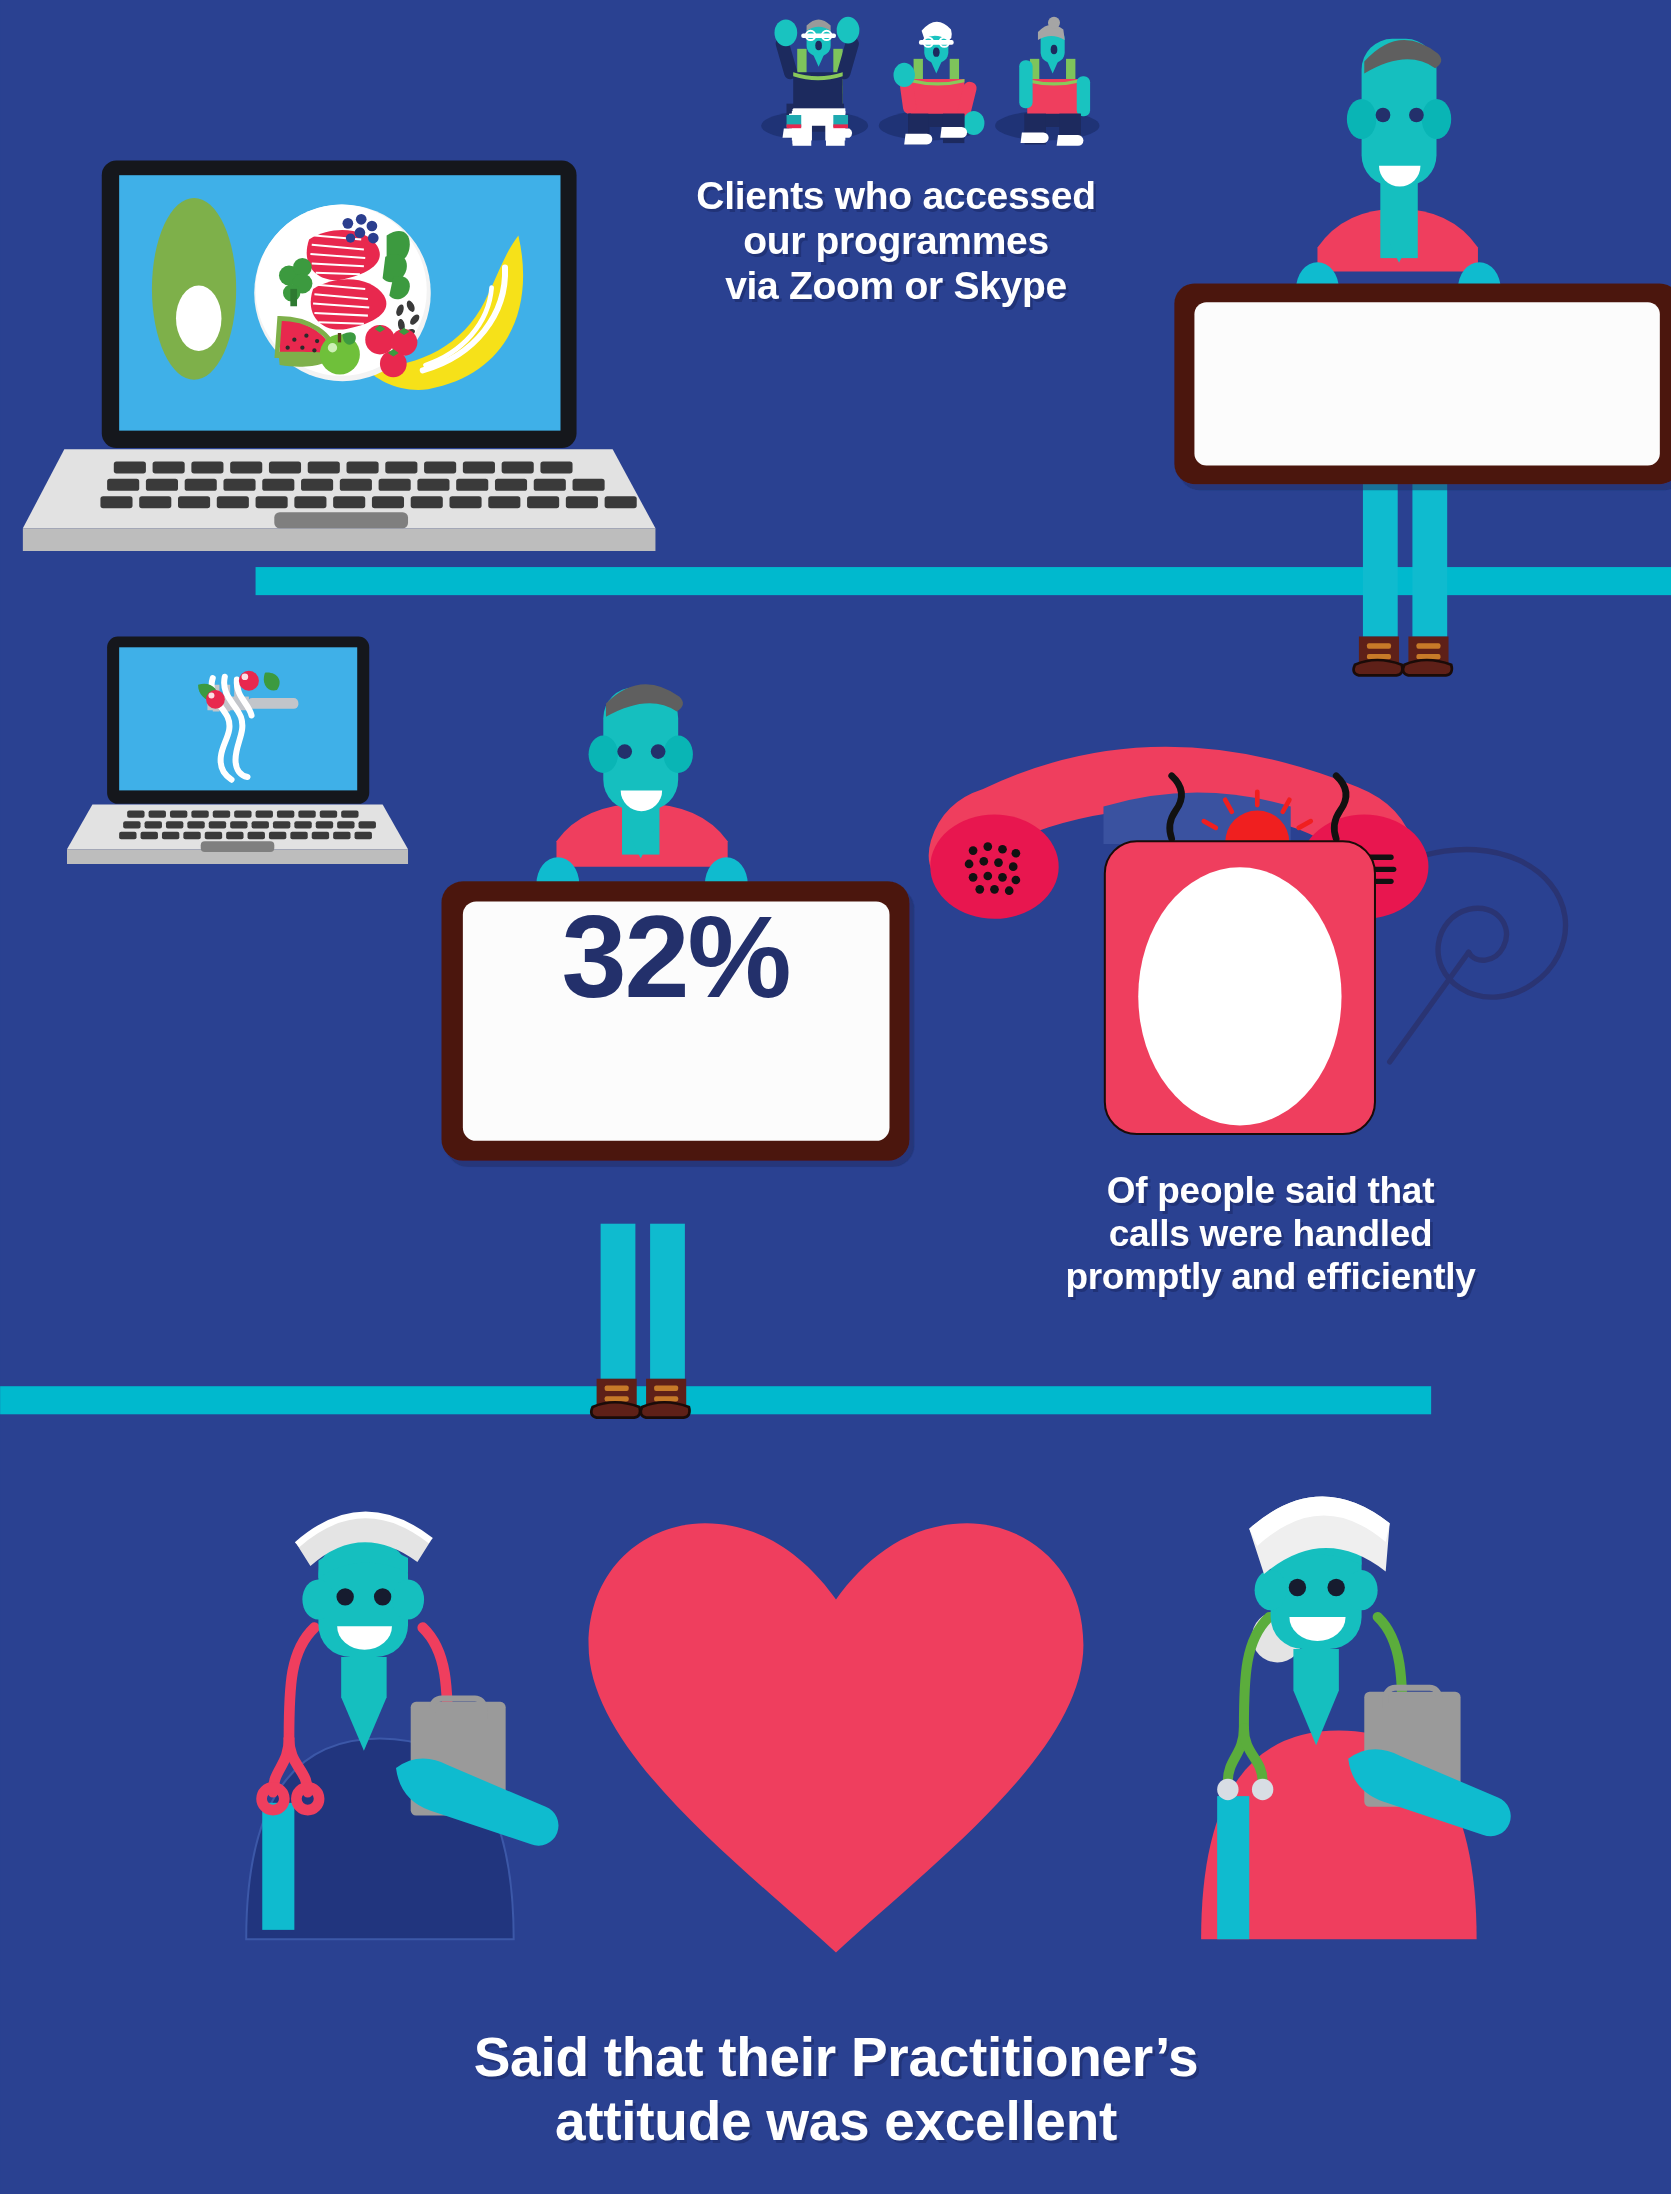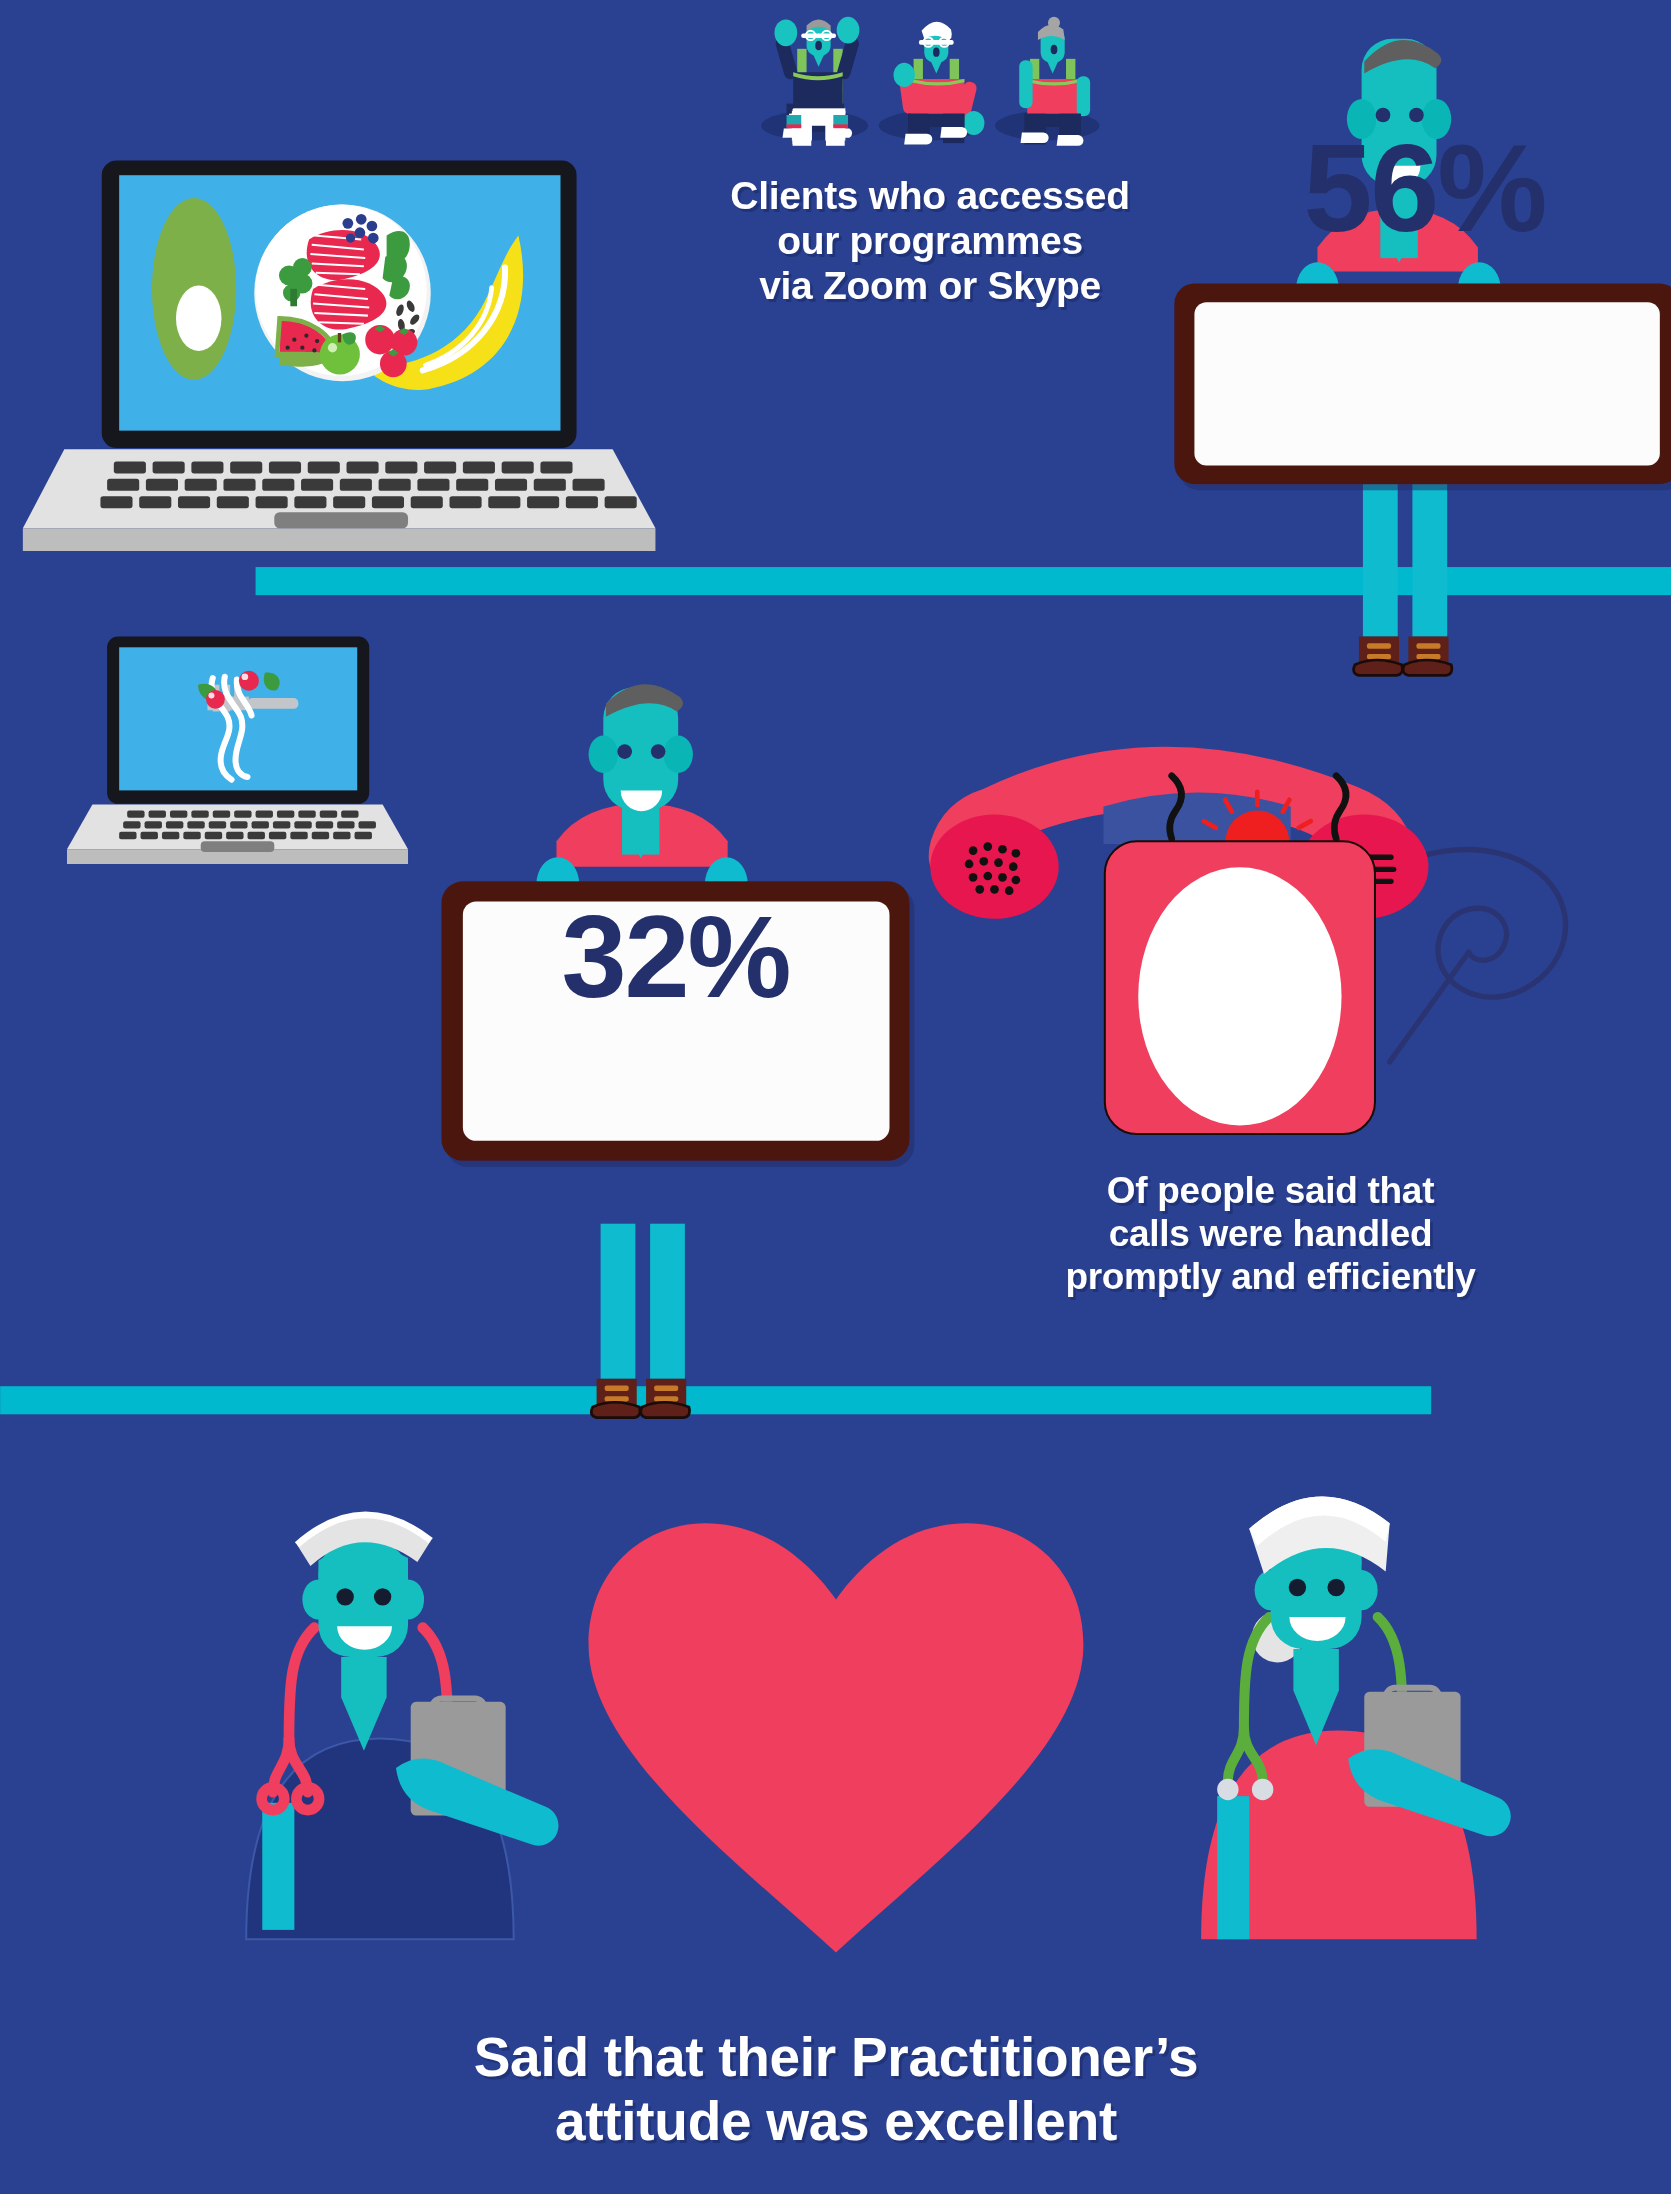--- a/index.html
+++ b/index.html
@@ -15,21 +15,21 @@
   .infotext {
     position:absolute;
     color:#FFFFFF;
     font-family:"Liberation Sans", sans-serif;
     font-weight:bold;
     line-height:1.16;
     text-shadow:2.7px 3.3px 0 rgba(26,40,100,0.55);
     letter-spacing:-0.3px;
     white-space:pre-line;
   }
-  #txt-zoom-skype { left:676px; top:173px; width:508px; font-size:39px; text-align:center; }
+  #txt-zoom-skype { left:642px; top:173px; width:508px; font-size:39px; text-align:center; }
   #txt-satisfied  { left:40px;  top:1070px; width:508px; font-size:37px; text-align:left; }
   #txt-calls      { left:956px; top:1170px; width:629px; font-size:37px; text-align:center; }
   #txt-attitude   { left:254px; top:2026px; width:1164px; font-size:55px; text-align:center; }
 
   .pct {
     position:absolute;
     font-family:"Liberation Sans", sans-serif;
     font-weight:bold;
     letter-spacing:-2px;
   }
@@ -563,20 +563,19 @@
 via Zoom or Skype</div>
 
 
 <div class="infotext" id="txt-attitude">Said that their Practitioner’s
 attitude was excellent</div>
 
 <div class="infotext" id="txt-calls">Of people said that
 calls were handled
 promptly and efficiently</div>
 
-<div class="pct" id="pct-56">56%</div>
 
 <div class="pct" id="pct-86">32%</div>
 
 
 
 </div>
 
 
 </body></html>

